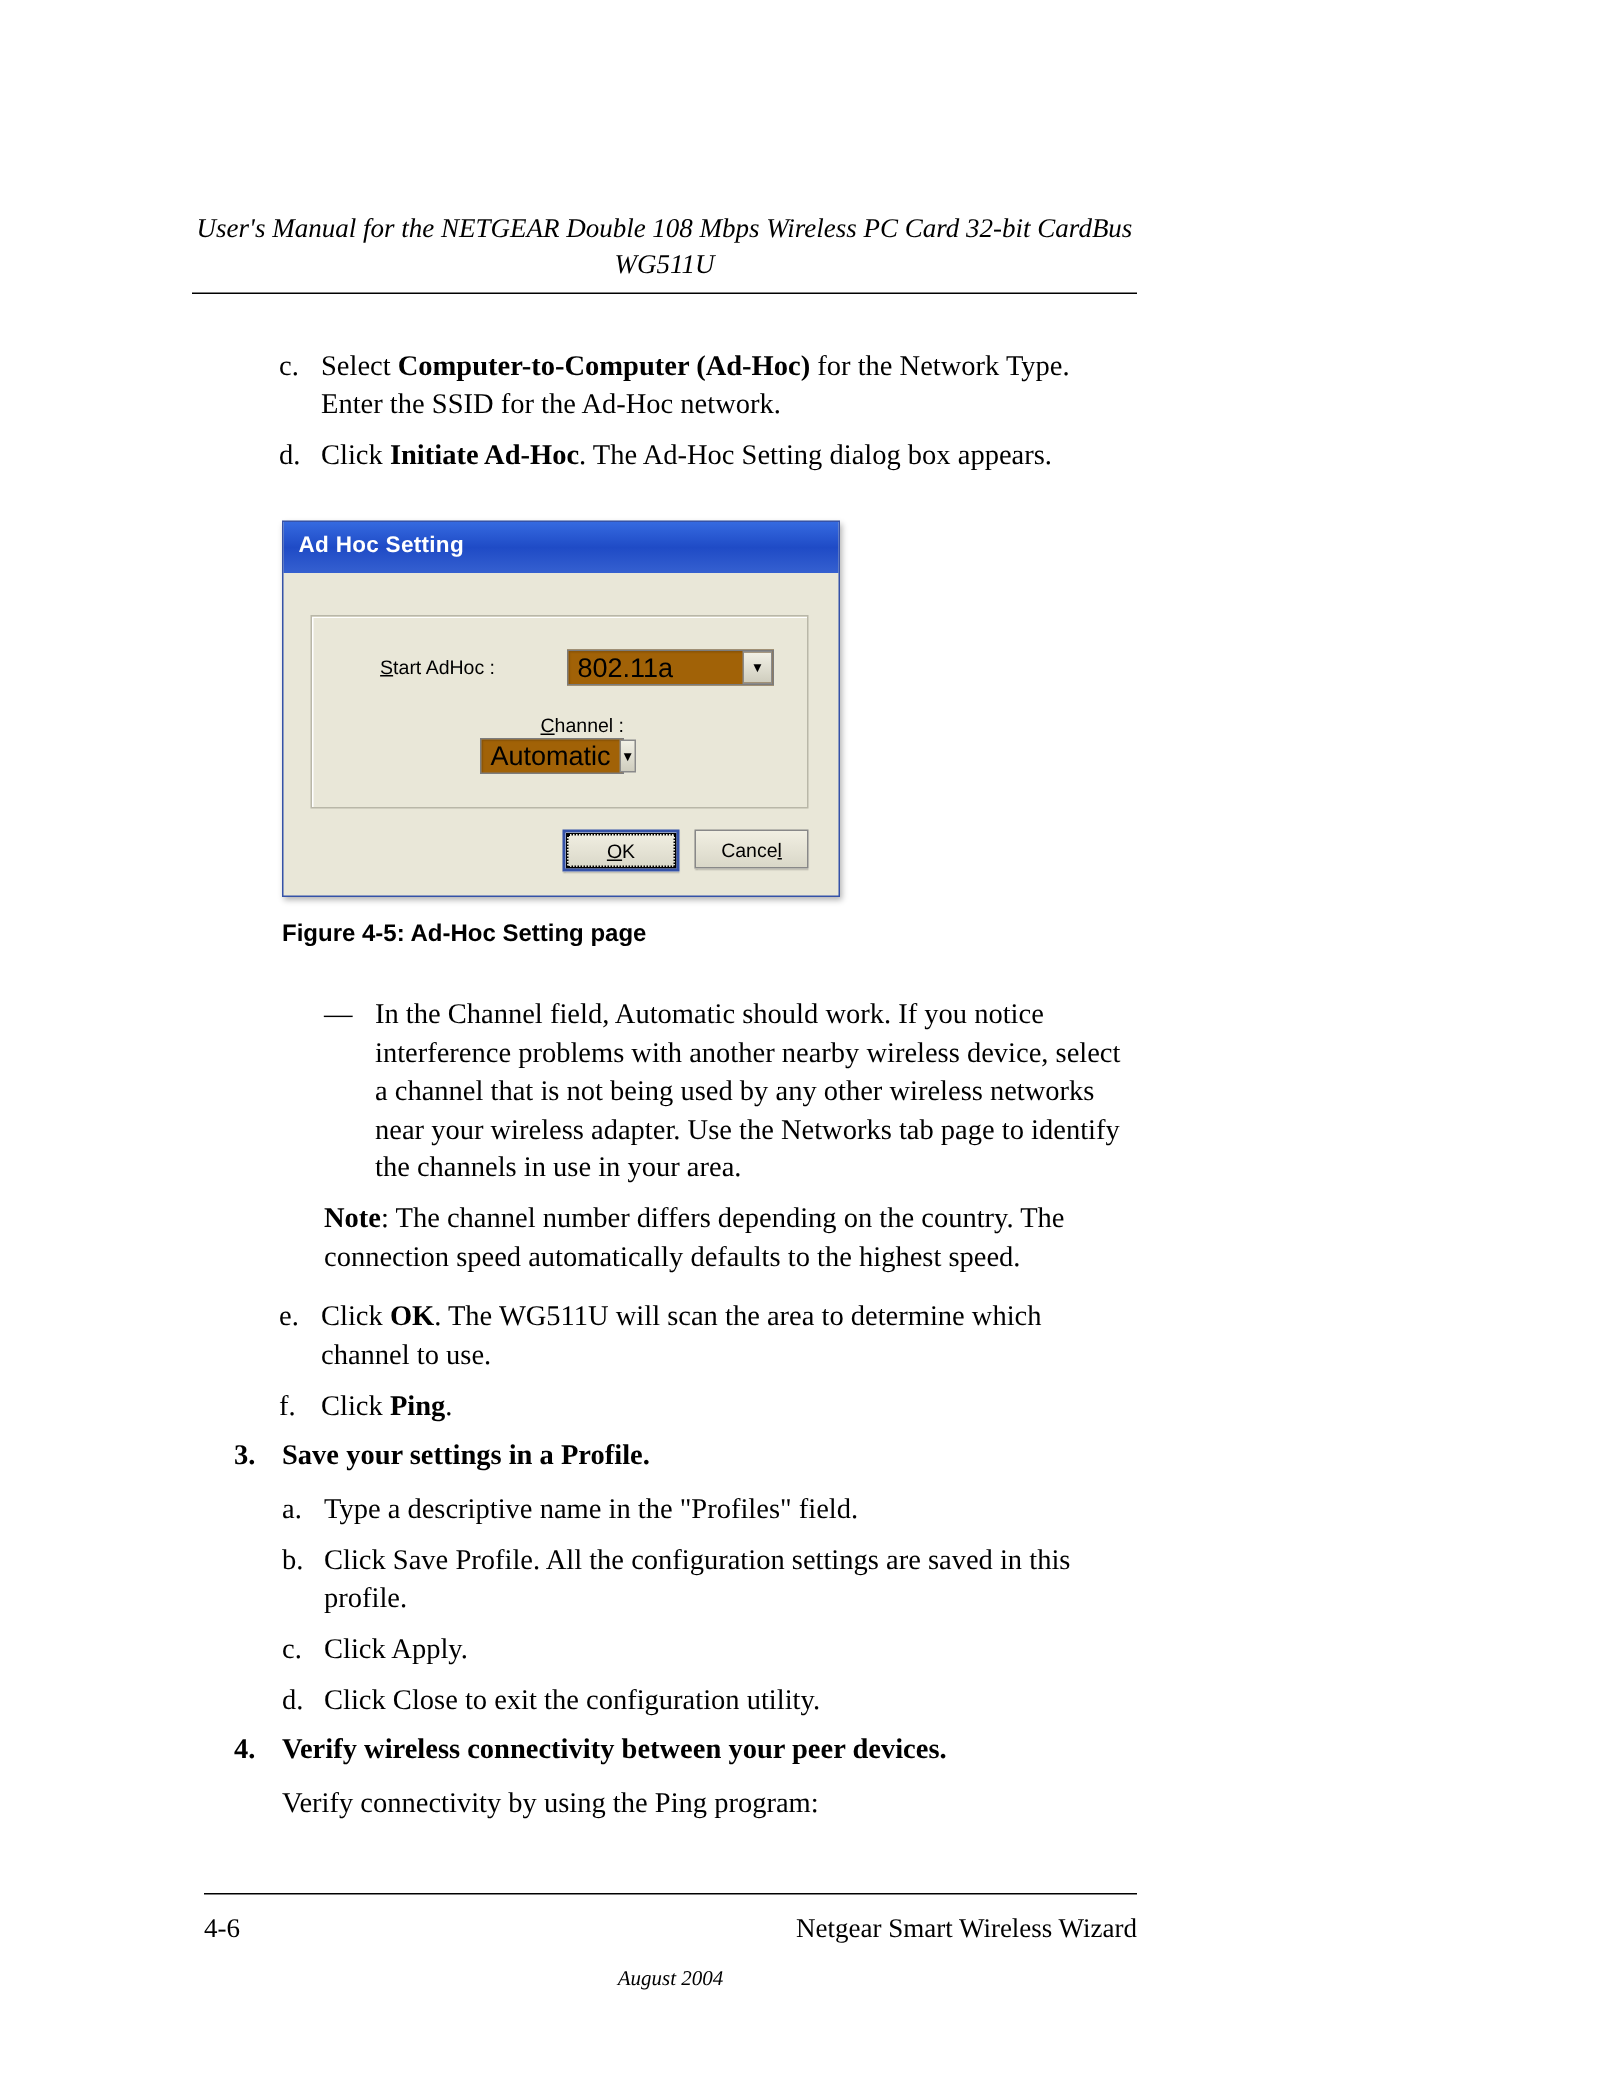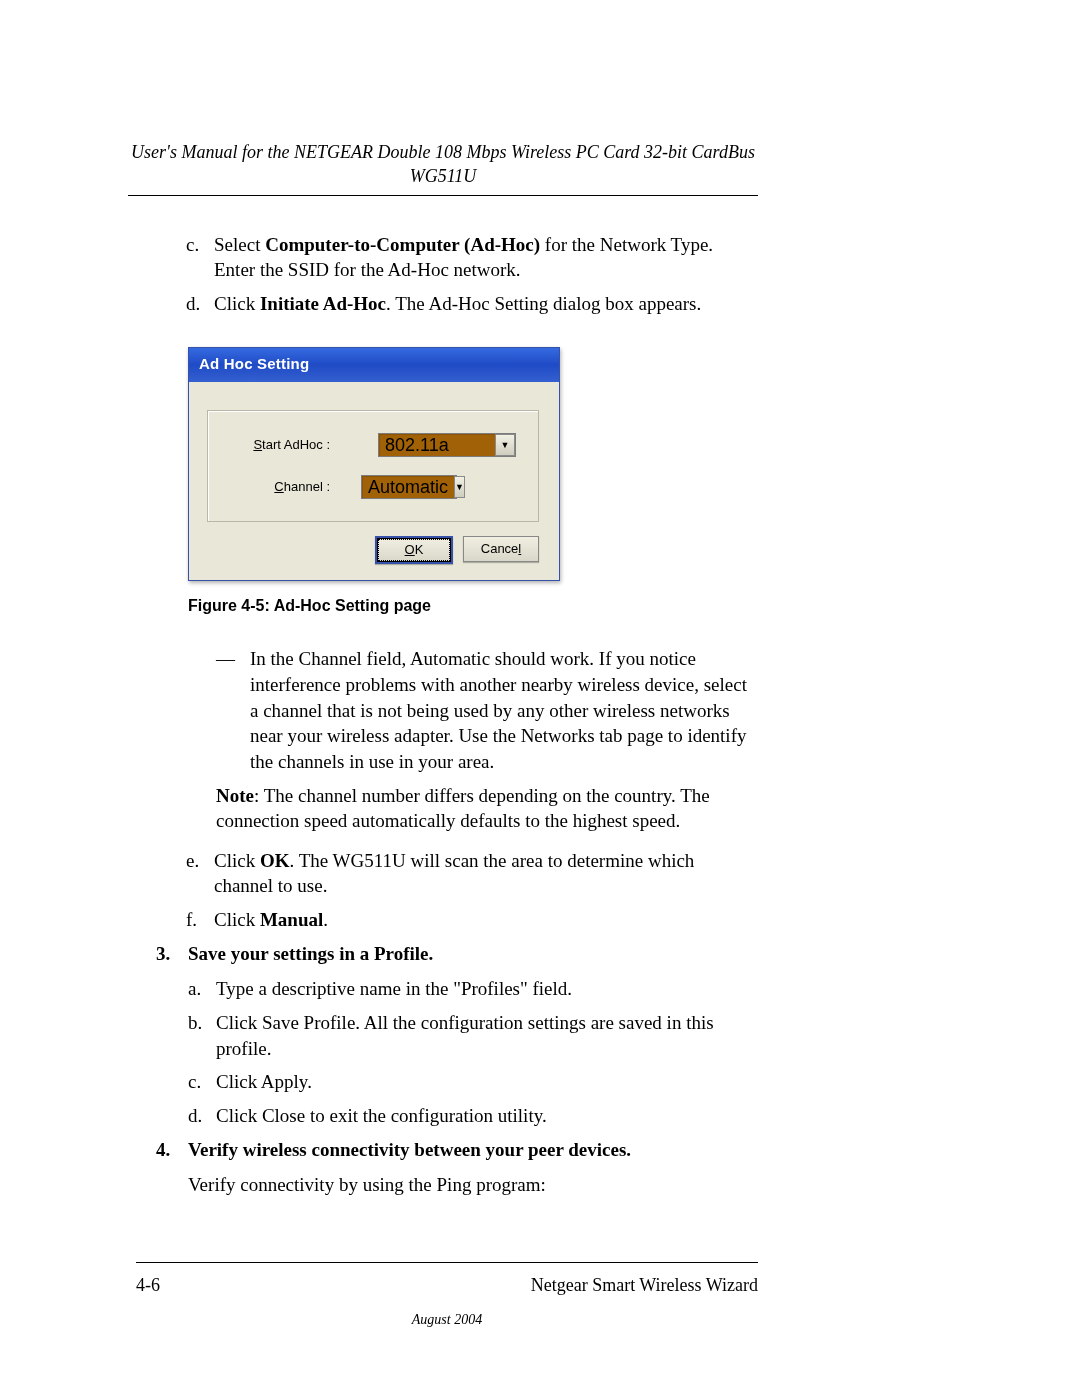--- a/index.html
+++ b/index.html
@@ -50,21 +50,21 @@
   .dialog-body {
     padding: 28px 20px 16px 18px;
   }
   .form-area {
     border: 1px solid #b9b7a8;
     padding: 22px 22px 22px 12px;
     background: #e9e7d8;
     box-shadow: inset 1px 1px 0 #fff;
   }
   .form-row { display: flex; align-items: center; justify-content: space-between; margin-bottom: 18px; }
-  .form-row:last-child { margin-bottom: 0; }
+  .form-row:last-child { margin-bottom: 0; flex-direction: column; }
   .form-label {
     font-family: Tahoma, Arial, sans-serif;
     font-size: 13px;
     margin-right: 14px;
     text-align: right;
     width: 110px;
   }
   .form-label .u { text-decoration: underline; }
   .combo {
     display: flex;
@@ -211,21 +211,21 @@
   <div class="indent-1">
     <div class="list-row">
       <div class="marker">e.</div>
       <div class="text">
         <span>Click </span><span class="bold">OK</span><span>. The WG511U will scan the area to determine which channel to use.</span>
       </div>
     </div>
     <div class="list-row">
       <div class="marker">f.</div>
       <div class="text">
-        <span>Click </span><span class="bold">Manual</span><span>.</span>
+        <span>Click </span><span class="bold">Ping</span><span>.</span>
       </div>
     </div>
   </div>
 
   <div class="step-row" style="margin-left:28px; margin-top:6px;">
     <div class="num">3.</div>
     <div class="bold">Save your settings in a Profile.</div>
   </div>
   <div class="indent-3">
     <div class="list-row">

